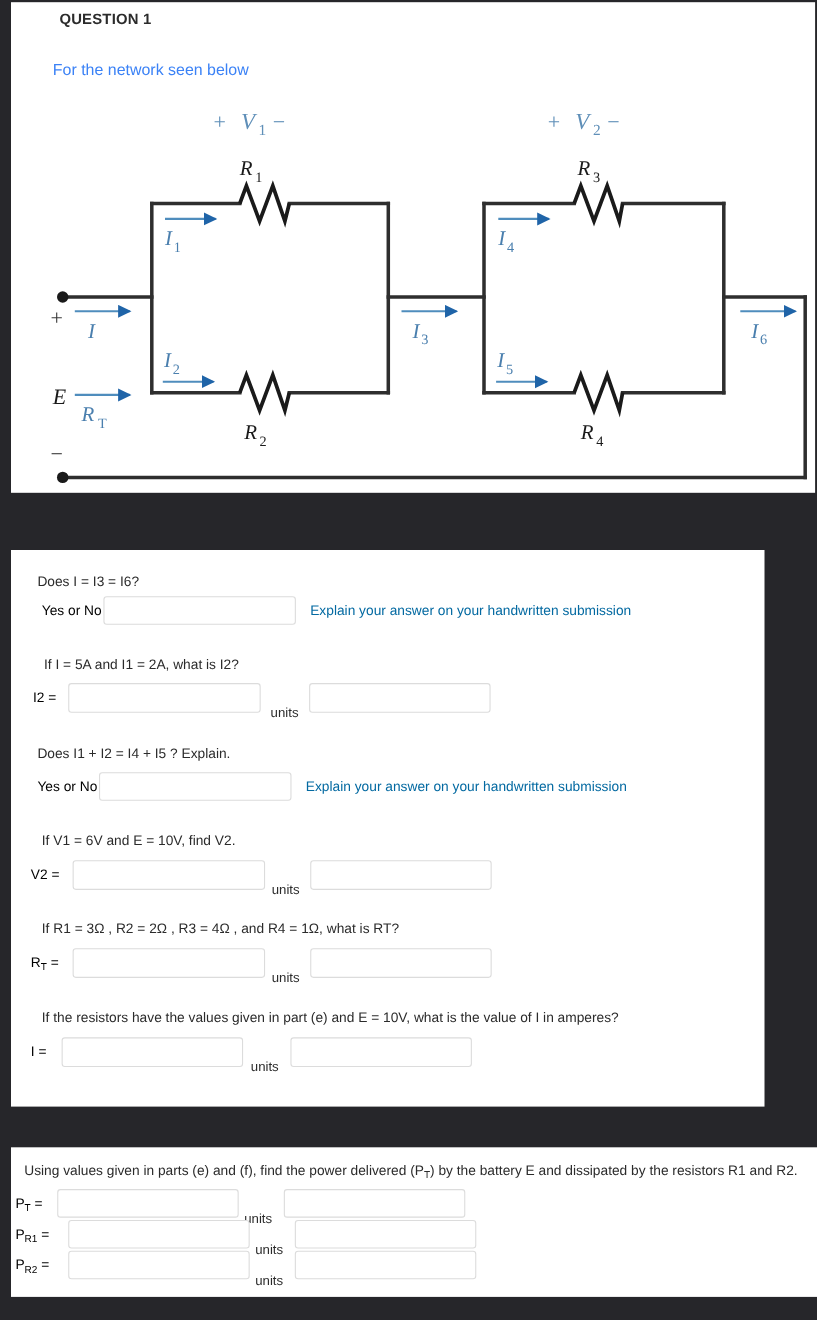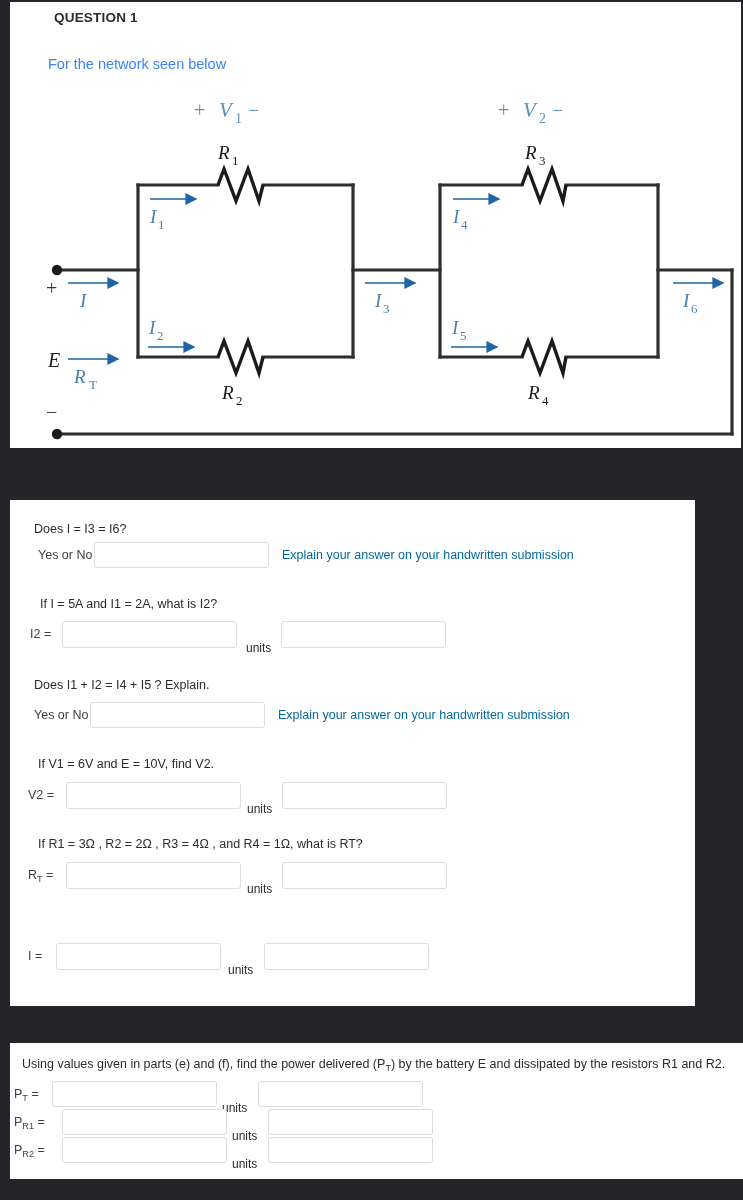--- a/index.html
+++ b/index.html
@@ -59,21 +59,21 @@
   #circuit svg { display: block; }
   .qtext {
     position: absolute;
     font-size: 12.5px;
     color: #2b2b2b;
     white-space: nowrap;
   }
   .qlabel {
     position: absolute;
     font-size: 12.5px;
-    color: #404040;
+    color: #000000;
     white-space: nowrap;
   }
   .note {
     position: absolute;
     font-size: 12.5px;
     color: #0369a1;
     white-space: nowrap;
   }
   .field {
     position: absolute;
@@ -259,20 +259,21 @@
     <input class="field" style="left: 56px; top: 282px; width: 175px; height: 27px;" value="">
     <div class="units" style="left:237px; top:288px;">units</div>
     <input class="field" style="left: 272px; top: 282px; width: 165px; height: 27px;" value="">
 
     <div class="qtext" style="left:28px; top:337px;text-align:center;">If R1 = 3Ω  , R2 = 2Ω  , R3 = 4Ω  , and R4 = 1Ω, what is RT?</div>
     <div class="qlabel" style="left:18px; top:368px;"><span>R</span><sub>T</sub><span> =</span></div>
     <input class="field" style="left: 56px; top: 362px; width: 175px; height: 27px;" value="">
     <div class="units" style="left:237px; top:368px;">units</div>
     <input class="field" style="left: 272px; top: 362px; width: 165px; height: 27px;" value="">
 
+    <div class="qtext" style="left:28px; top:418px;">If the resistors have the values given in part (e) and E = 10V, what is the value of I in amperes?</div>
     <div class="qlabel" style="left:18px; top:449px;">I =</div>
     <input class="field" style="left: 46px; top: 443px; width: 165px; height: 27px;" value="">
     <div class="units" style="left:218px; top:449px;">units</div>
     <input class="field" style="left: 254px; top: 443px; width: 165px; height: 27px;" value="">
   </div>
 
   <div class="panel" id="panel-bottom">
 
     <div class="qtext" style="left:12px; top:14px;"><span>Using values given in parts (e) and (f), find the power delivered (P</span><sub>T</sub><span>) by the battery E and dissipated by the resistors R1 and R2.</span></div>
 

